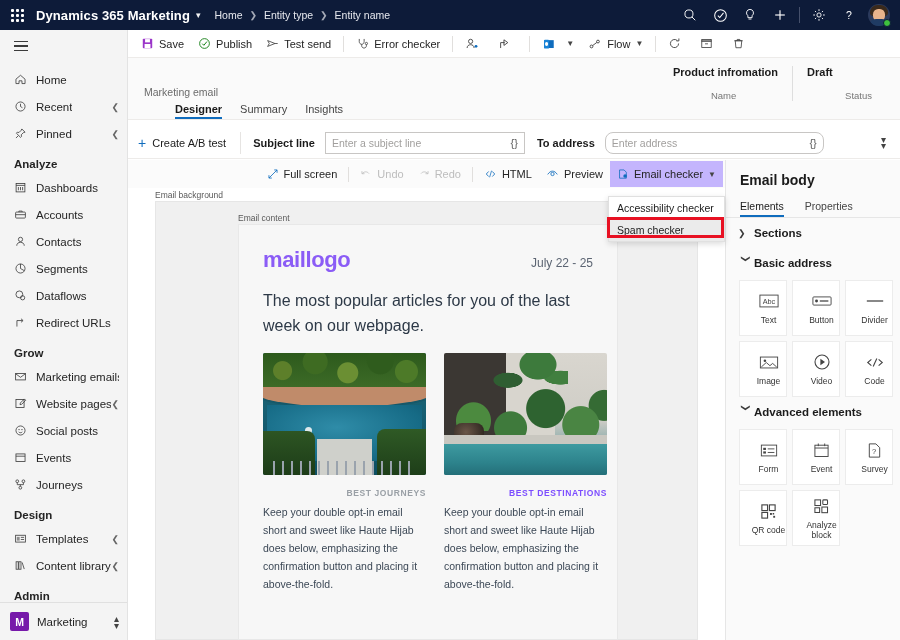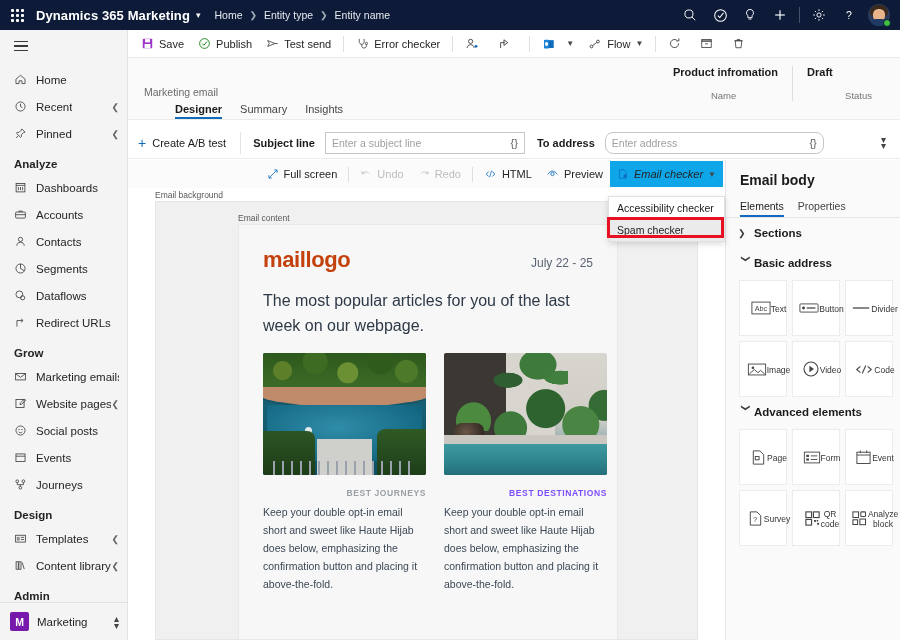--- a/index.html
+++ b/index.html
@@ -136,41 +136,41 @@
   .designbar {
     position: absolute; top: 160px; left: 128px; width: 597px; height: 28px;
     background: #fbfbfb; display: flex; align-items: center; justify-content: flex-end;
     padding-right: 2px;
   }
   .dbtn {
     display: flex; align-items: center; height: 26px; padding: 0 7px;
     font-size: 11px; color: #242424; cursor: pointer; white-space: nowrap;
   }
   .dbtn.disabled { color: #bdbdbd; cursor: default; }
-  .dbtn.active { background: #0ea5e9; font-style: italic; }
+  .dbtn.active { background: #c4b5fd; }
   .dbtn .di { margin-right: 5px; display: flex; align-items: center; }
   .dsep { width: 1px; height: 15px; background: #e1dfdd; margin: 0 4px; }
 
   
   .canvas {
     position: absolute; top: 188px; left: 128px; width: 597px; height: 452px;
     background: #ffffff; overflow: hidden;
   }
   .bg-label { position: absolute; left: 27px; top: 2px; font-size: 8.5px; color: #595959; }
   .emailbg {
     position: absolute; left: 27px; top: 13px; width: 543px; height: 439px;
     background: #f0f0f0; border: 1px solid #e6e6e6;
   }
   .content-label { position: absolute; left: 110px; top: 25px; font-size: 8.5px; color: #595959; }
   .emailcontent {
     position: absolute; left: 110px; top: 36px; width: 380px; height: 416px;
     background: #f7f7f7; border: 1px solid #e8e8e8;
   }
   .mailhdr { display: flex; align-items: baseline; padding: 22px 24px 0 24px; }
-  .maillogo { font-size: 22px; font-weight: bold; color: #c2410c; letter-spacing: -.4px; }
+  .maillogo { font-size: 22px; font-weight: bold; color: #8b5cf6; letter-spacing: -.4px; }
   .maildate { margin-left: auto; font-size: 12px; color: #5b6472; }
   .mailhead {
     padding: 16px 24px 0 24px; font-size: 16px; line-height: 1.55; color: #2d3947;
   }
   .cols { display: flex; padding: 14px 24px 0 24px; gap: 18px; }
   .col { width: 163px; }
   .photo { width: 163px; height: 122px; border-radius: 2px; overflow: hidden; position: relative; }
   .kicker { font-size: 8.5px; font-weight: bold; letter-spacing: .6px; margin-top: 13px; text-align: right; }
   .kicker.grey { color: #9aa0a6; }
   .kicker.purple { color: #7c4dff; }
@@ -232,34 +232,34 @@
   .p2 .ledge { position:absolute; left:0; bottom:30px; width:100%; height:10px; background:#c9c7c0; }
   .p2 .water { position:absolute; left:0; bottom:0; width:100%; height:31px;
     background: linear-gradient(180deg,#3e9aa0 0%,#2d838c 60%,#246f79 100%); }
 
   
   .rightpanel {
     position: absolute; top: 160px; left: 725px; width: 175px; height: 480px;
     background: #fafafa; border-left: 1px solid #e6e6e6;
   }
   .rp-title { font-size: 14px; font-weight: bold; color: #1b1b1b; padding: 12px 0 0 14px; }
-  .rp-tabs { display: flex; padding: 12px 0 0 14px; border-bottom: 1px solid #e6e6e6; }
+  .rp-tabs { display: flex; padding: 12px 0 0 14px; border-bottom: 1px solid #e6e6e6; gap: 7px; }
   .rp-tab { font-size: 10.5px; color: #444; margin-right: 14px; padding-bottom: 5px; cursor: pointer; position: relative; }
   .rp-tab.active { color: #1b1b1b; }
   .rp-tab.active::after { content:''; position:absolute; left:0; right:0; bottom:0; height:2px; background:#0f6cbd; }
   .rp-section {
     display: flex; align-items: center; height: 30px; padding-left: 12px; cursor: pointer;
     font-size: 11.5px; color: #1b1b1b;
   }
   .rp-section .sec-chev { width: 16px; font-size: 9px; color: #3b3b3b; }
   .rp-section .sec-name { font-weight: bold; }
   .tiles { display: flex; flex-wrap: wrap; gap: 5px; padding: 2px 0 0 13px; width: 175px; }
   .tile {
     width: 48px; height: 56px; background: #ffffff; border: 1px solid #ececec;
-    display: flex; flex-direction: row; align-items: center; justify-content: center;
+    display: flex; flex-direction: column; align-items: center; justify-content: center;
     cursor: pointer;
     padding-left: 11px;
   }
   .tile .tico { height: 22px; display: flex; align-items: center; justify-content: center; }
   .tile .tlab { font-size: 8.5px; color: #333; margin-top: 4px; text-align: center; line-height: 1.15; max-width: 46px; }
 
   
   .dropdown {
     position: absolute; top: 196px; left: 608px; width: 117px;
     background: #ffffff; border: 1px solid #e0e0e0;
@@ -871,29 +871,20 @@
     </div>
   </div>
 
   <div class="rp-section">
     <span class="sec-chev" style="display: inline-block; transform: rotate(90deg);">❯</span>
     <span class="sec-name">Advanced elements</span>
   </div>
   <div class="tiles">
     <div class="tile">
       <span class="tico">
-        <svg width="17" height="17" viewBox="0 0 18 18">
-            <path d="M3.5 2h7l4 4v10h-11z" fill="none" stroke="#444" stroke-width="1"></path>
-            <rect x="5.6" y="8" width="4" height="3.4" fill="none" stroke="#444" stroke-width="1"></rect>
-          </svg>
-      </span>
-      <span class="tlab">Page</span>
-    </div>
-    <div class="tile">
-      <span class="tico">
         <svg width="18" height="15" viewBox="0 0 20 16">
             <rect x="1.5" y="2" width="17" height="12" fill="none" stroke="#444" stroke-width="1"></rect>
             <rect x="3.6" y="5" width="3" height="2.4" fill="#444"></rect>
             <rect x="3.6" y="9" width="3" height="2.4" fill="#444"></rect>
             <line x1="8.6" y1="6.2" x2="16" y2="6.2" stroke="#444" stroke-width="1"></line>
             <line x1="8.6" y1="10.2" x2="16" y2="10.2" stroke="#444" stroke-width="1"></line>
           </svg>
       </span>
       <span class="tlab">Form</span>
     </div>

